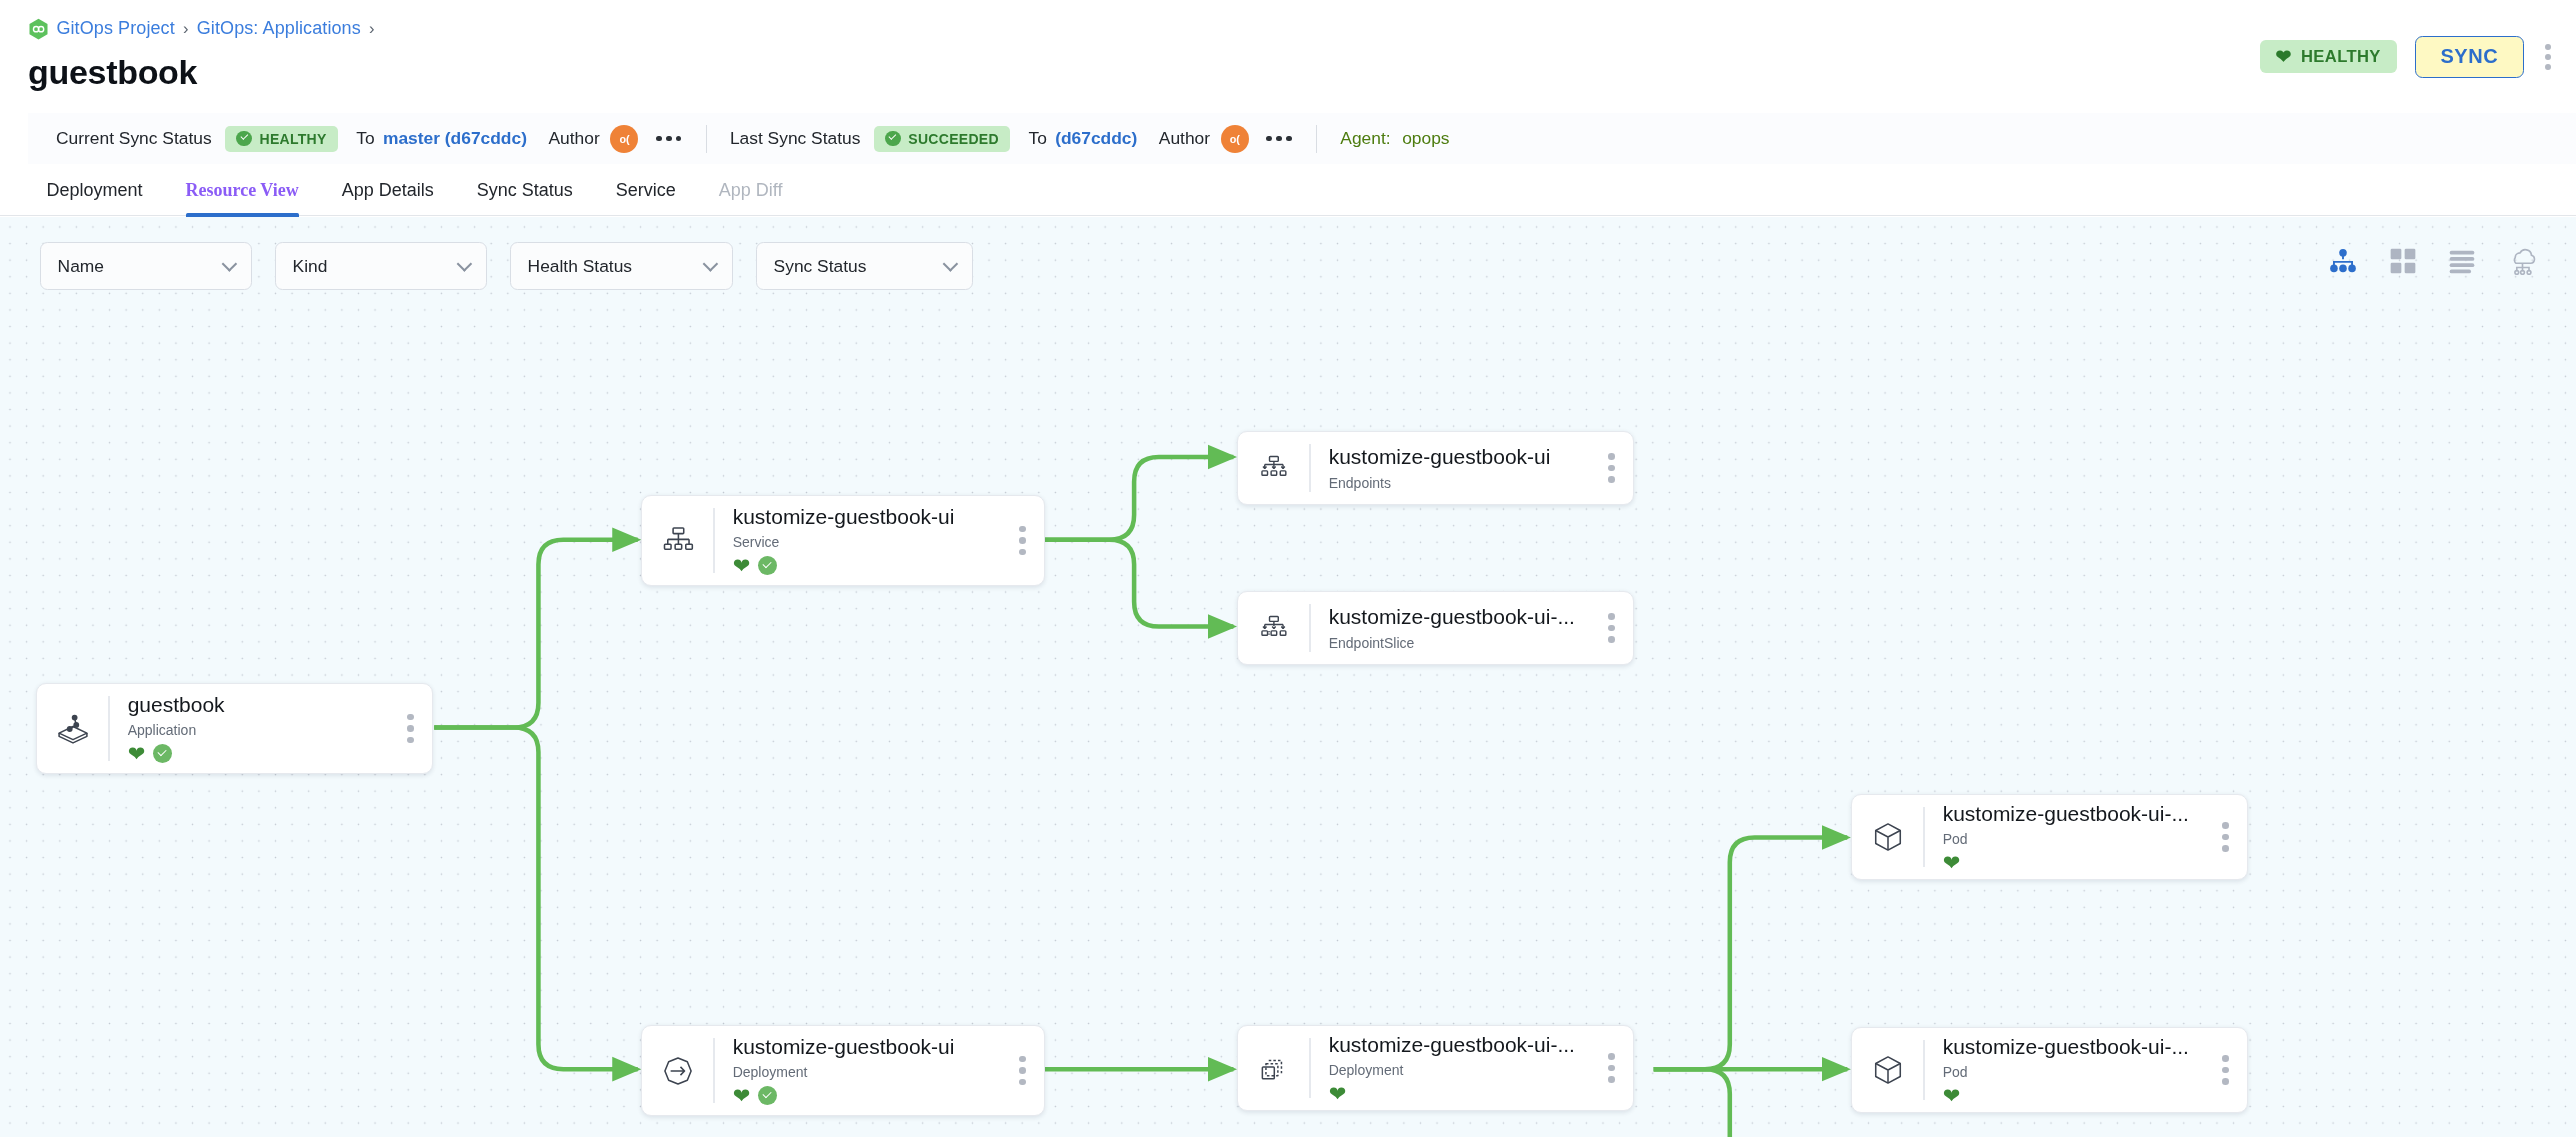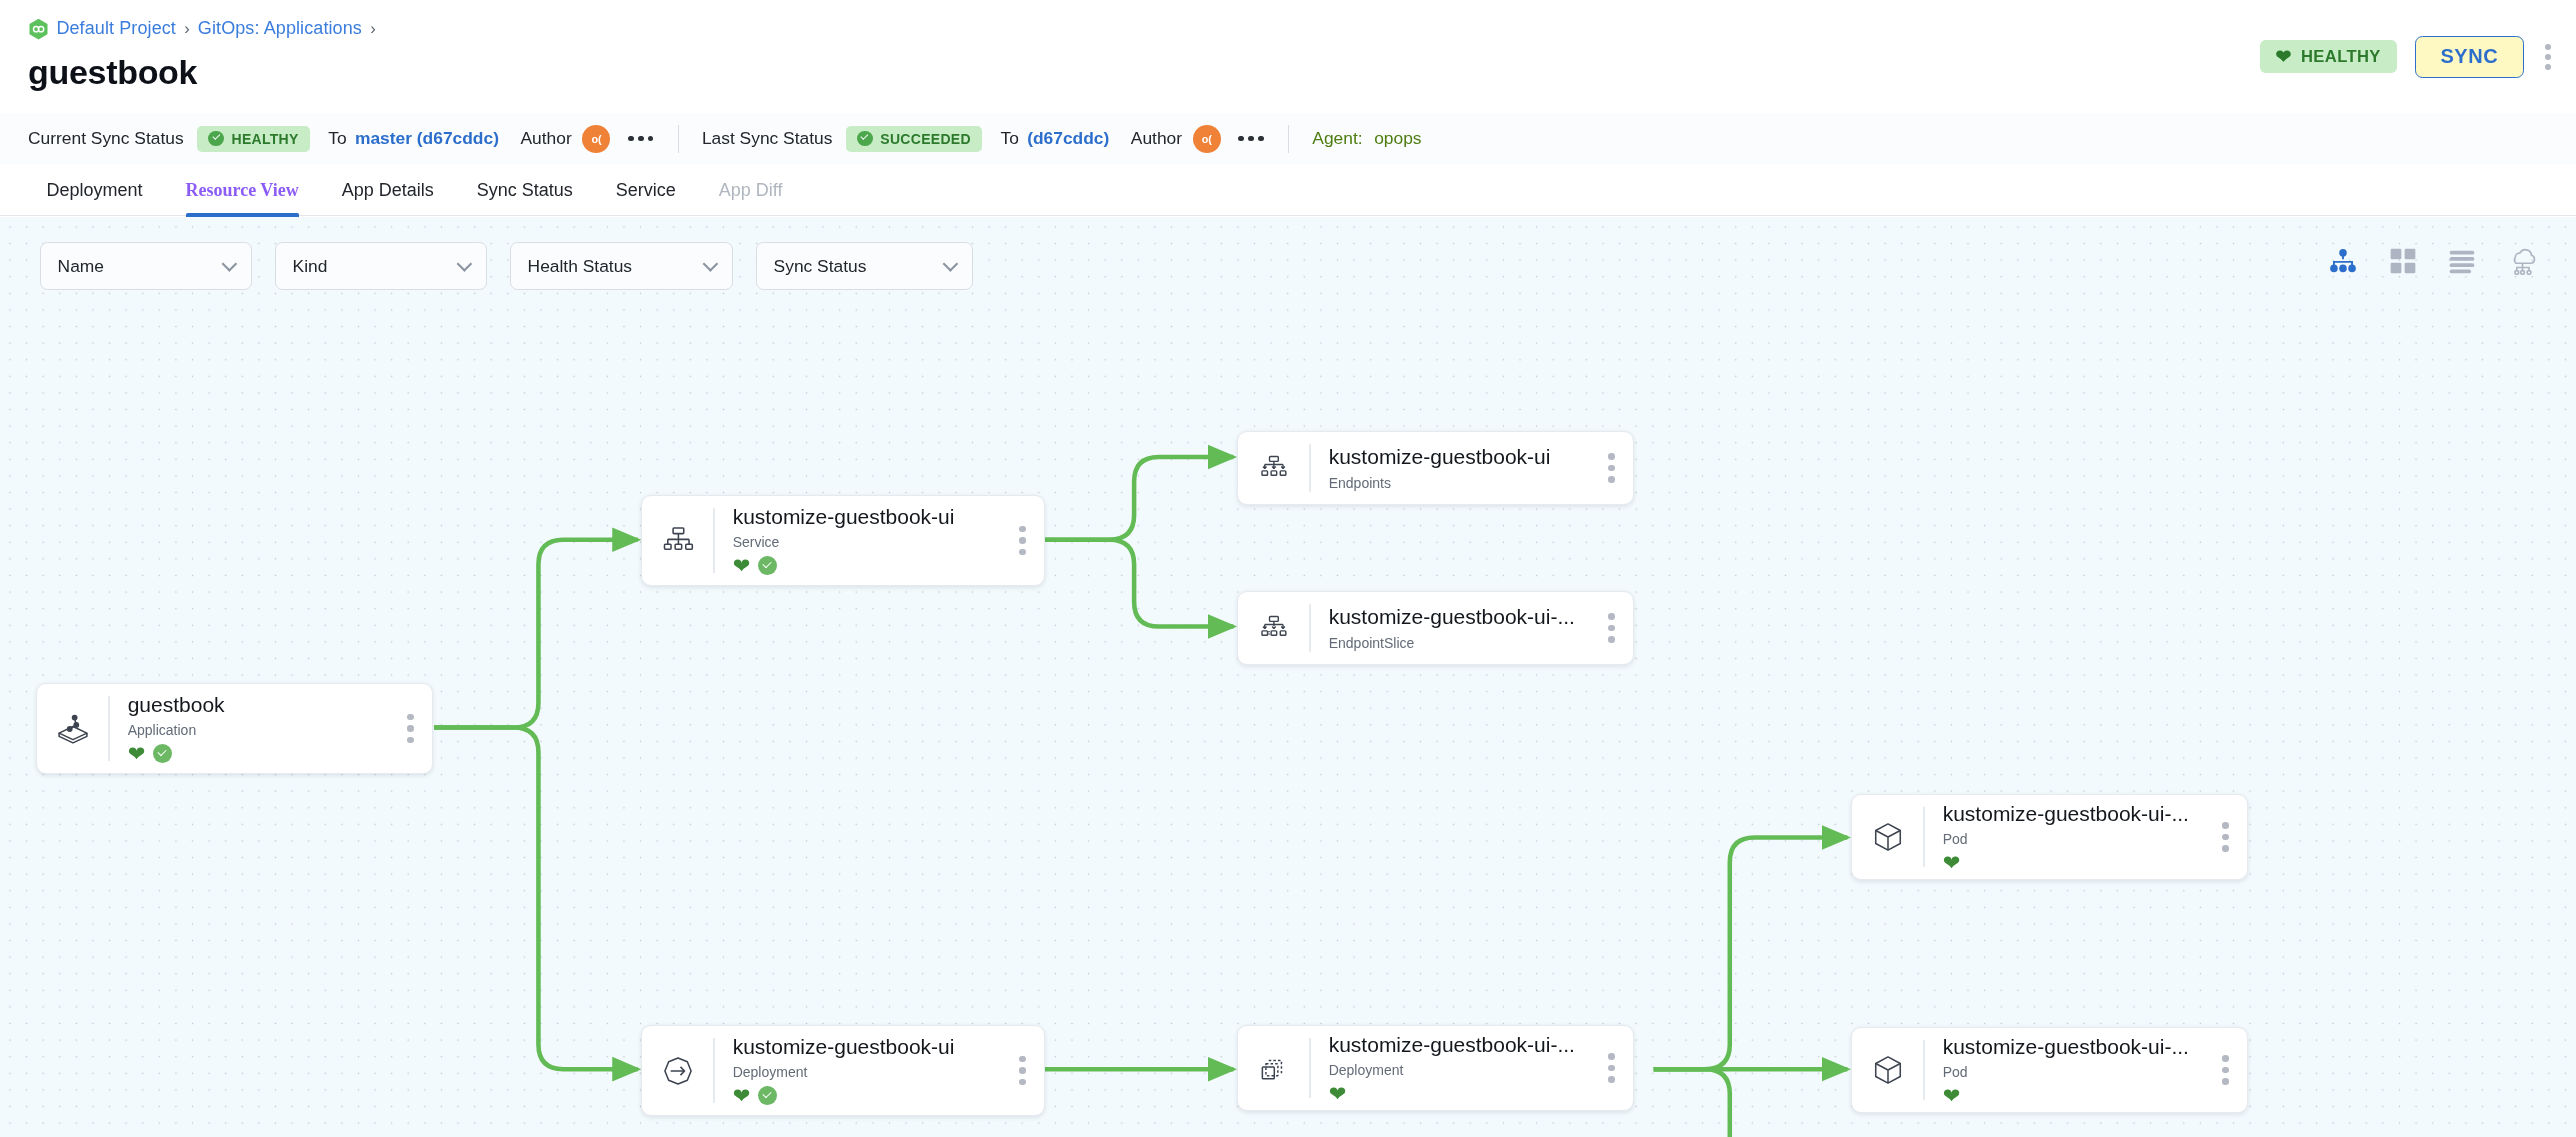--- a/index.html
+++ b/index.html
@@ -59,21 +59,21 @@
     display: flex; flex-direction: column; gap: 4.1px; align-items: center;
     cursor: pointer; padding: 3.3px;
   }
   .kebab-v i { width: 5.8px; height: 5.8px; border-radius: 50%; background: #b3b8c2; display:block; }
 
   
   .statusbar {
     display: flex; align-items: center; gap: 0;
     height: 51px; padding: 0 28px;
     background: #fbfcfe;
-    font-size: 17.4px; color: #22262c;
+    font-size: 17.4px; color: #22262c; margin-left: 28px;
   }
   .st-label { color: #22262c; white-space: nowrap; }
   .st-chip {
     display: inline-flex; align-items: center; gap: 7.4px;
     background: #c7ecc6; color: #2d7a2d;
     border-radius: 5px; padding: 5px 11.6px;
     font-size: 14px; font-weight: bold; letter-spacing: 0.3px;
     margin-left: 13.2px;
   }
   .chk {
@@ -210,21 +210,21 @@
     <div class="breadcrumb">
       <span class="bc-logo">
         <svg width="21" height="22.3" viewBox="0 0 25 27">
           <polygon points="12.5,1 23.4,7.2 23.4,19.8 12.5,26 1.6,19.8 1.6,7.2" fill="#5dc15d"></polygon>
           <g fill="none" stroke="#ffffff" stroke-width="1.7">
             <circle cx="9.6" cy="13.5" r="3.2"></circle>
             <circle cx="15.6" cy="13.5" r="3.2"></circle>
           </g>
         </svg>
       </span>
-      <span class="bc-link">Default Project</span>
+      <span class="bc-link">GitOps Project</span>
       <span class="bc-sep">›</span>
       <span class="bc-link">GitOps: Applications</span>
       <span class="bc-sep">›</span>
     </div>
 
     <div class="page-title">guestbook</div>
 
     <div class="hdr-right">
       <div class="pill">
         <span class="heart">❤</span>

